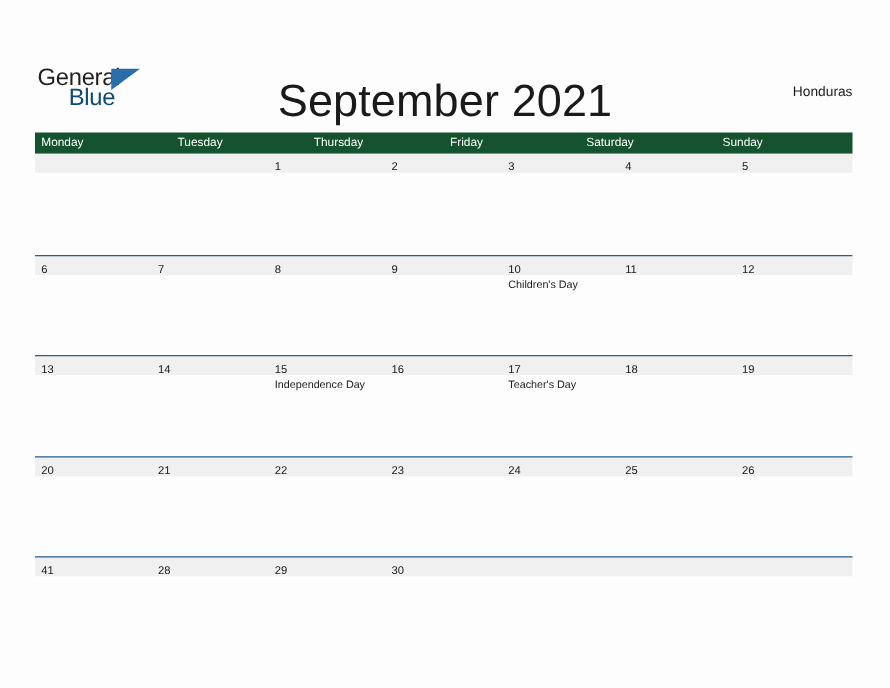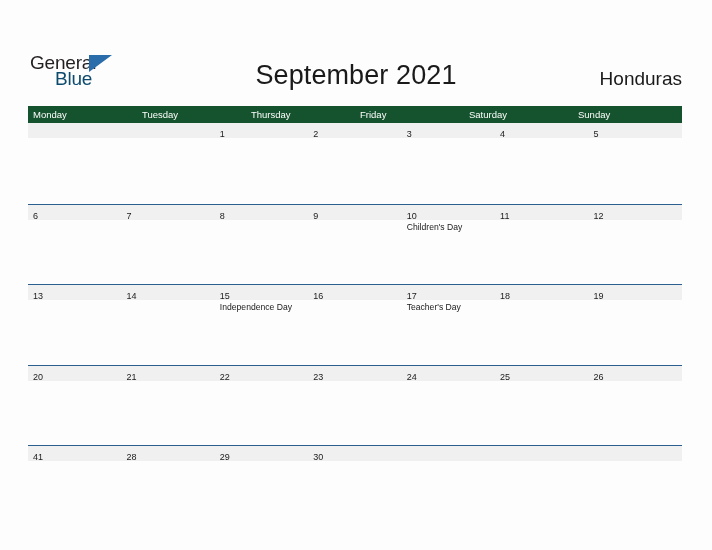--- a/index.html
+++ b/index.html
@@ -66,31 +66,31 @@
     border-left: 23px solid #2b6cab;
     border-bottom: 17px solid transparent;
   }
 
   .cal-title {
     position: absolute;
     left: 0;
     right: 0;
     top: 33px;
     text-align: center;
-    font-size: 27px;
+    font-size: 36px;
     font-weight: normal;
     color: #1a1a1a;
     letter-spacing: 0.1px;
   }
 
   .cal-region {
     position: absolute;
     right: 30px;
     top: 41px;
-    font-size: 19px;
+    font-size: 11px;
     color: #1a1a1a;
   }
 
   
   .calendar {
     position: absolute;
     left: 28px;
     top: 79px;
     width: 654px;
   }

